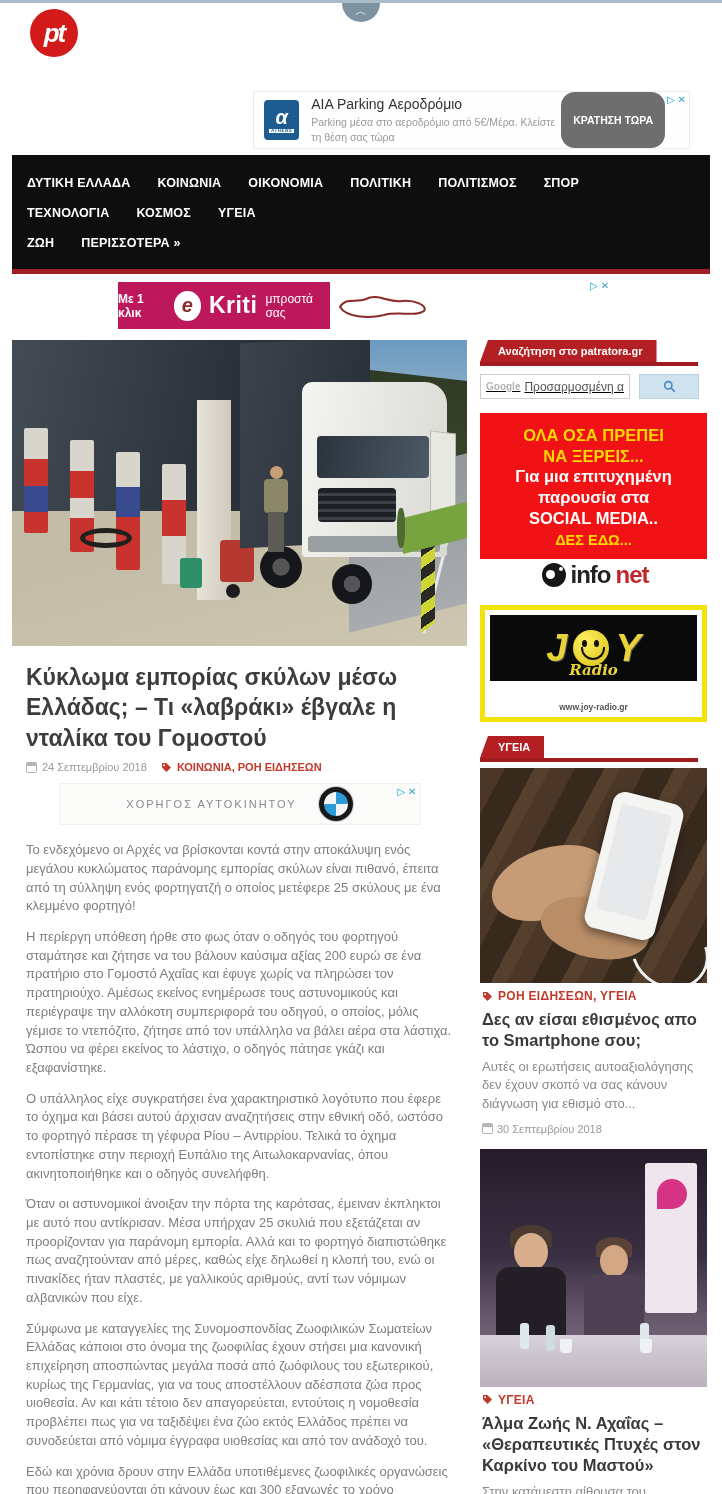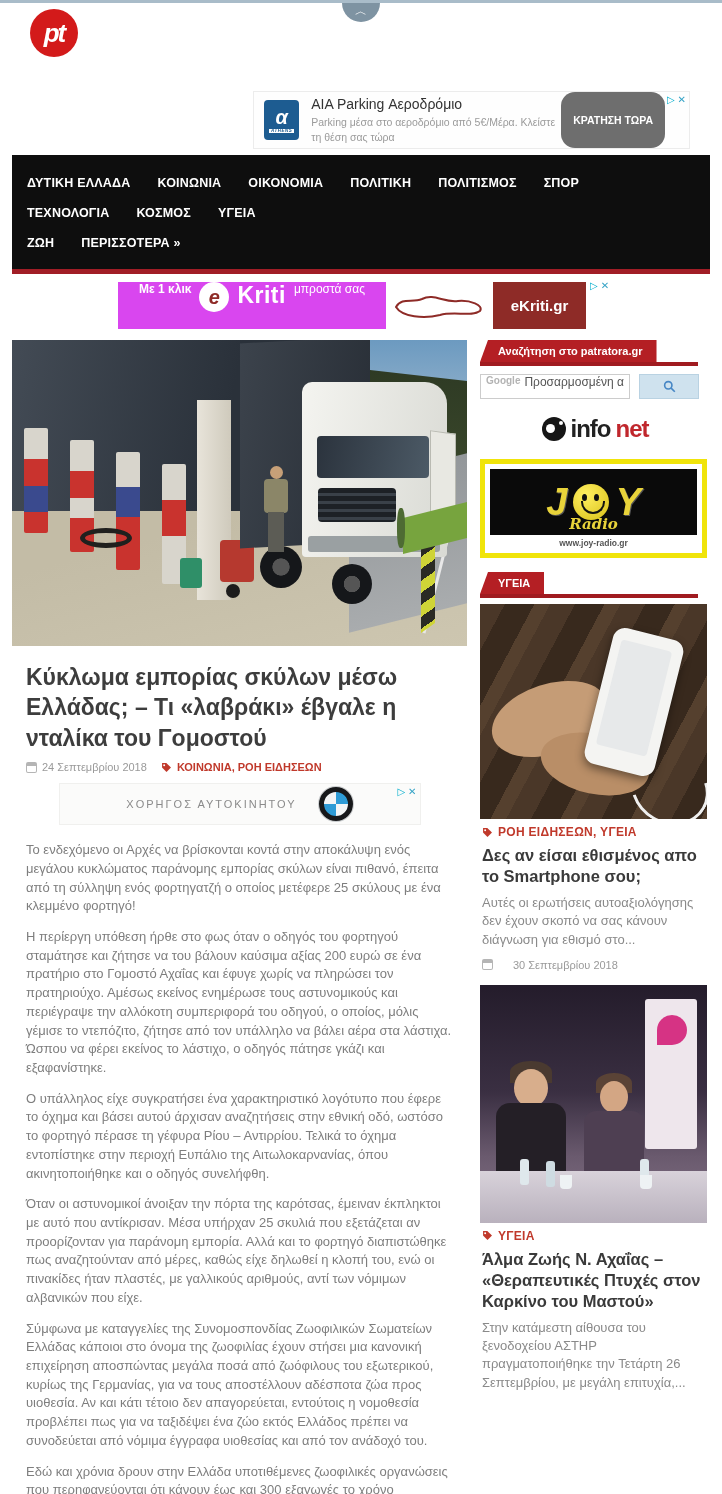--- a/index.html
+++ b/index.html
@@ -33,21 +33,21 @@
 
   
   .nav { margin:0 12px; background:#0e0e0e; border-bottom:5px solid #a11d26; padding:13px 15px 11px; }
   .nav-row { display:flex; flex-wrap:wrap; }
   .nav-item { color:#fff; font-size:12.5px; font-weight:bold; letter-spacing:.2px; margin-right:27px; line-height:30px;
     white-space:nowrap; cursor:pointer; }
 
   
   .ekriti-band { position:relative; height:60px; }
   .ekriti { position:absolute; left:118px; top:8px; width:468px; height:47px; display:flex; }
-  .ekriti-left { background:#d946ef; width:268px; display:flex; justify-content:center; gap:8px; cursor:pointer; }
+  .ekriti-left { background:#be185d; width:212px; display:flex; align-items:center; justify-content:center; gap:8px; cursor:pointer; }
   .ekriti-pre { color:#fff; font-size:12px; font-weight:bold; }
   .ekriti-e { width:30px; height:30px; border-radius:50%; background:#fff; color:#8e2b27; font-weight:900; font-size:20px;
     font-style:italic; display:flex; align-items:center; justify-content:center; }
   .ekriti-kriti { color:#fff; font-size:23px; font-weight:bold; letter-spacing:.5px; }
   .ekriti-post { color:#fff; font-size:12px; }
   .ekriti-mid { background:#fff; width:107px; display:flex; align-items:center; justify-content:center; }
   .ekriti-right { background:#8e2b27; width:93px; display:flex; align-items:center; justify-content:center;
     color:#fff; font-weight:bold; font-size:15px; cursor:pointer; }
   .ekriti-adc { position:absolute; left:590px; top:6px; }
 
@@ -108,21 +108,21 @@
     border:5px solid #17181a; box-shadow:0 0 0 1px #c9ccce; }
 
   .a-body p { margin:0 14px 12px; font-size:13px; color:#7e7e7e; line-height:1.44; }
 
   
   .sb-block { margin-bottom:14px; position:relative; }
   .red-tab { display:inline-block; background:#b41f24; color:#fff; font-size:11px; font-weight:bold; padding:5px 14px 5px 18px;
     clip-path:polygon(8px 0,100% 0,100% 100%,0 100%); cursor:pointer; }
   .red-bar { height:4px; background:#a01b20; width:218px; }
   .gsearch { display:flex; gap:9px; margin-top:8px; }
-  .gs-input { width:150px; height:25px; border:1px solid #ccc; background:#fff; display:flex; align-items:flex-start; padding:0 5px; gap:4px; }
+  .gs-input { width:150px; height:25px; border:1px solid #ccc; background:#fff; display:flex; align-items:center; padding:0 5px; gap:4px;text-decoration:underline; }
   .gs-google { font-size:10px; color:#b3b3b3; font-weight:bold; }
   .gs-ph { font-size:12px; color:#555; white-space:nowrap; overflow:hidden; }
   .gs-btn { width:60px; height:25px; background:#cfe2ee; border:1px solid #b9d2e2; display:flex; align-items:center; justify-content:center; cursor:pointer; }
 
   .red-ad { width:227px; height:146px; background:#f01214; text-align:center; padding-top:12px; cursor:pointer; }
   .red-ad .y { color:#ffd900; font-weight:bold; font-size:16.5px; line-height:1.25; }
   .red-ad .w { color:#fff; font-weight:bold; font-size:16.5px; line-height:1.25; }
   .red-ad .y2 { color:#ffd900; font-weight:bold; font-size:14.5px; margin-top:4px; }
   .infonet { display:flex; align-items:center; justify-content:center; gap:5px; padding:2px 0 2px; cursor:pointer; }
   .infonet-ic { width:24px; height:24px; background:#161616; border-radius:50%; position:relative; }
@@ -132,21 +132,21 @@
   .infonet .t2 { font-size:24px; font-weight:900; color:#c0272d; letter-spacing:-1px; }
 
   .joy { width:227px; background:#f0e40a; padding:5px; cursor:pointer; }
   .joy-in { background:#fff; padding:5px; }
   .joy-black { background:#0a0a0a; height:66px; display:flex; align-items:center; justify-content:center; gap:6px; position:relative; }
   .joy-letter { color:#e8d33a; font-size:38px; font-weight:900; font-style:italic; text-shadow:1px 1px 0 #555; }
   .joy-smiley { width:36px; height:36px; background:radial-gradient(circle at 35% 30%,#ffef60,#d8c017); border-radius:50%; position:relative; }
   .joy-smiley::before { content:""; position:absolute; left:9px; top:10px; width:5px; height:7px; background:#111; border-radius:50%; box-shadow:12px 0 0 #111; }
   .joy-smiley::after { content:""; position:absolute; left:8px; top:17px; width:20px; height:11px; border:2.5px solid #111; border-top:none; border-radius:0 0 20px 20px; }
   .joy-radio { position:absolute; bottom:2px; left:0; right:0; text-align:center; color:#e8d33a; font-size:15px; font-style:italic; font-weight:bold; font-family:"DejaVu Serif",serif; }
-  .joy-url { text-align:center; font-size:8.5px; color:#555; font-weight:bold; padding-top:3px; }
+  .joy-url { text-align:center; font-size:8.5px; color:#555; font-weight:bold; padding-top:21px; }
 
   .sb-img { width:227px; position:relative; overflow:hidden; cursor:pointer; }
   .phone-scene { height:215px; background:repeating-linear-gradient(118deg,#4a3728 0 22px,#38291d 22px 48px,#55402e 48px 62px); }
   .phone-scene div { position:absolute; }
   .ph-hand1 { left:10px; top:80px; width:120px; height:70px; background:#c59c76; border-radius:50%; transform:rotate(-18deg); }
   .ph-hand2 { left:60px; top:130px; width:110px; height:60px; background:#b98e67; border-radius:50%; transform:rotate(12deg); }
   .ph-body { left:118px; top:28px; width:72px; height:140px; background:#f4f4f2; border-radius:12px; transform:rotate(14deg); box-shadow:0 4px 10px rgba(0,0,0,.45); }
   .ph-screen { left:128px; top:40px; width:52px; height:108px; background:#e7e9ea; border-radius:4px; transform:rotate(14deg); }
   .ph-cable { left:150px; top:150px; width:80px; height:70px; border:3px solid #efefef; border-radius:50%; border-top-color:transparent; border-left-color:transparent; transform:rotate(30deg); }
 
@@ -161,21 +161,21 @@
   .cf-hair2 { left:116px; top:88px; width:36px; height:20px; background:#5a4336; border-radius:50% 50% 0 0; }
   .cf-body2 { left:104px; top:126px; width:60px; height:62px; background:#4e3f52; border-radius:12px 12px 0 0; }
   .cf-table { left:0; bottom:0; width:100%; height:52px; background:linear-gradient(180deg,#d8d2da,#b9b1bd); }
   .cf-bottle { left:40px; bottom:38px; width:9px; height:26px; background:#dfe8ec; border-radius:3px; box-shadow:26px 2px 0 #cfdce2, 120px 0 0 #dfe8ec; }
   .cf-glass { left:80px; bottom:34px; width:12px; height:14px; background:#eef2f4; border-radius:0 0 4px 4px; box-shadow:80px 0 0 #eef2f4; }
 
   .sb-card { padding:6px 2px 2px; }
   .sb-tags { display:flex; align-items:center; gap:5px; font-size:12px; font-weight:bold; color:#c0392b; letter-spacing:.3px; cursor:pointer; }
   .sb-title { font-size:16.5px; font-weight:bold; color:#3a3a3a; line-height:1.28; margin:6px 0 7px; cursor:pointer; }
   .sb-exc { font-size:13px; color:#8a8a8a; line-height:1.4; }
-  .sb-date { display:flex; align-items:center; gap:20px; font-size:11px; color:#9a9a9a; margin-top:10px; }
+  .sb-date { display:flex; align-items:center; gap:4px; font-size:11px; color:#9a9a9a; margin-top:10px; }
 
   .ygeia-gap { height:6px; }
 </style>
 </head>
 <body>
 
 <div class="page">
 
   <div class="header">
     <div class="logo">
@@ -226,21 +226,20 @@
         <span class="ekriti-pre">Με 1 κλικ</span>
         <span class="ekriti-e">e</span>
         <span class="ekriti-kriti">Kriti</span>
         <span class="ekriti-post">μπροστά σας</span>
       </div>
       <div class="ekriti-mid">
         <svg width="95" height="34" viewBox="0 0 95 34">
             <path d="M4 18 C10 8 20 14 30 10 C42 4 52 14 66 12 C78 11 92 16 88 22 C80 28 62 22 48 26 C32 30 10 28 4 18 Z" fill="#fff" stroke="#8e2b27" stroke-width="2"></path>
           </svg>
       </div>
-      <div class="ekriti-right">eKriti.gr</div>
     </div>
     <div class="adchoices ekriti-adc">
       <span class="tri">▷</span>
       <span class="x">✕</span>
     </div>
   </div>
 
   <div class="main">
 
     <div class="content">
@@ -325,20 +324,28 @@
           <div class="gs-btn">
             <svg width="13" height="13" viewBox="0 0 16 16">
                 <circle cx="6.5" cy="6.5" r="4.5" fill="none" stroke="#4787c5" stroke-width="2"></circle>
                 <line x1="10" y1="10" x2="14.5" y2="14.5" stroke="#4787c5" stroke-width="2"></line>
               </svg>
           </div>
         </div>
       </div>
 
       <div class="sb-block">
+        <div class="red-ad">
+          <div class="y">ΟΛΑ ΟΣΑ ΠΡΕΠΕΙ</div>
+          <div class="y">ΝΑ ΞΕΡΕΙΣ...</div>
+          <div class="w">Για μια επιτυχημένη</div>
+          <div class="w">παρουσία στα</div>
+          <div class="w">SOCIAL MEDIA..</div>
+          <div class="y2">ΔΕΣ ΕΔΩ...</div>
+        </div>
         <div class="infonet">
           <span class="infonet-ic"></span>
           <span class="t1">info</span>
           <span class="t2">net</span>
         </div>
       </div>
 
       <div class="sb-block joy">
         <div class="joy-in">
           <div class="joy-black">

